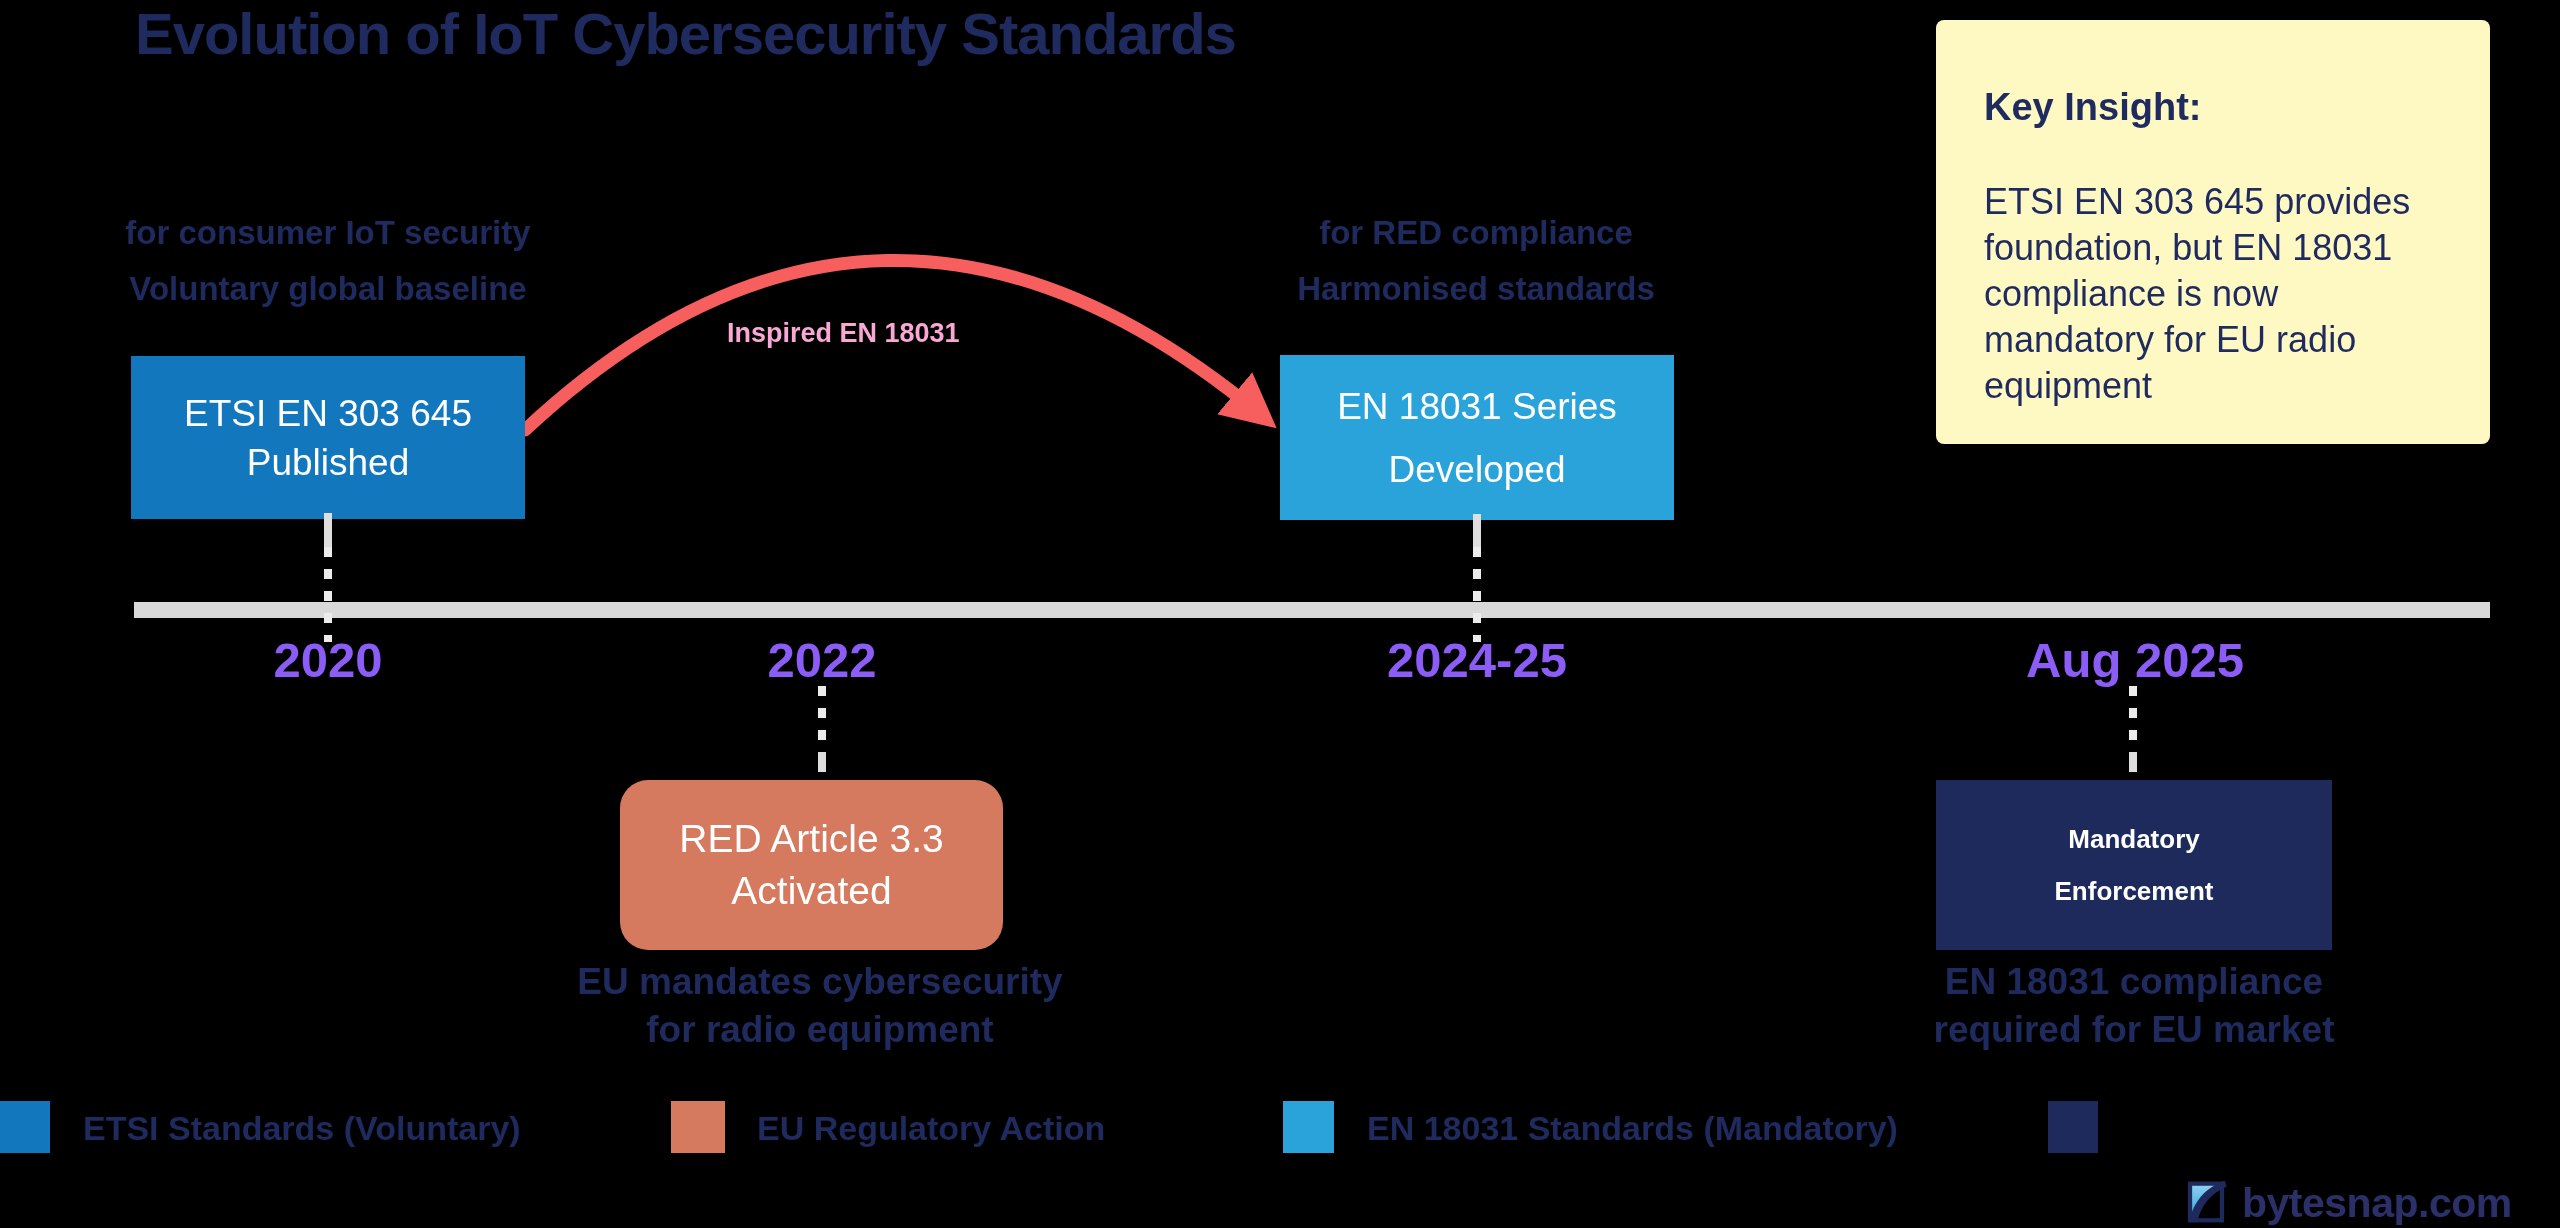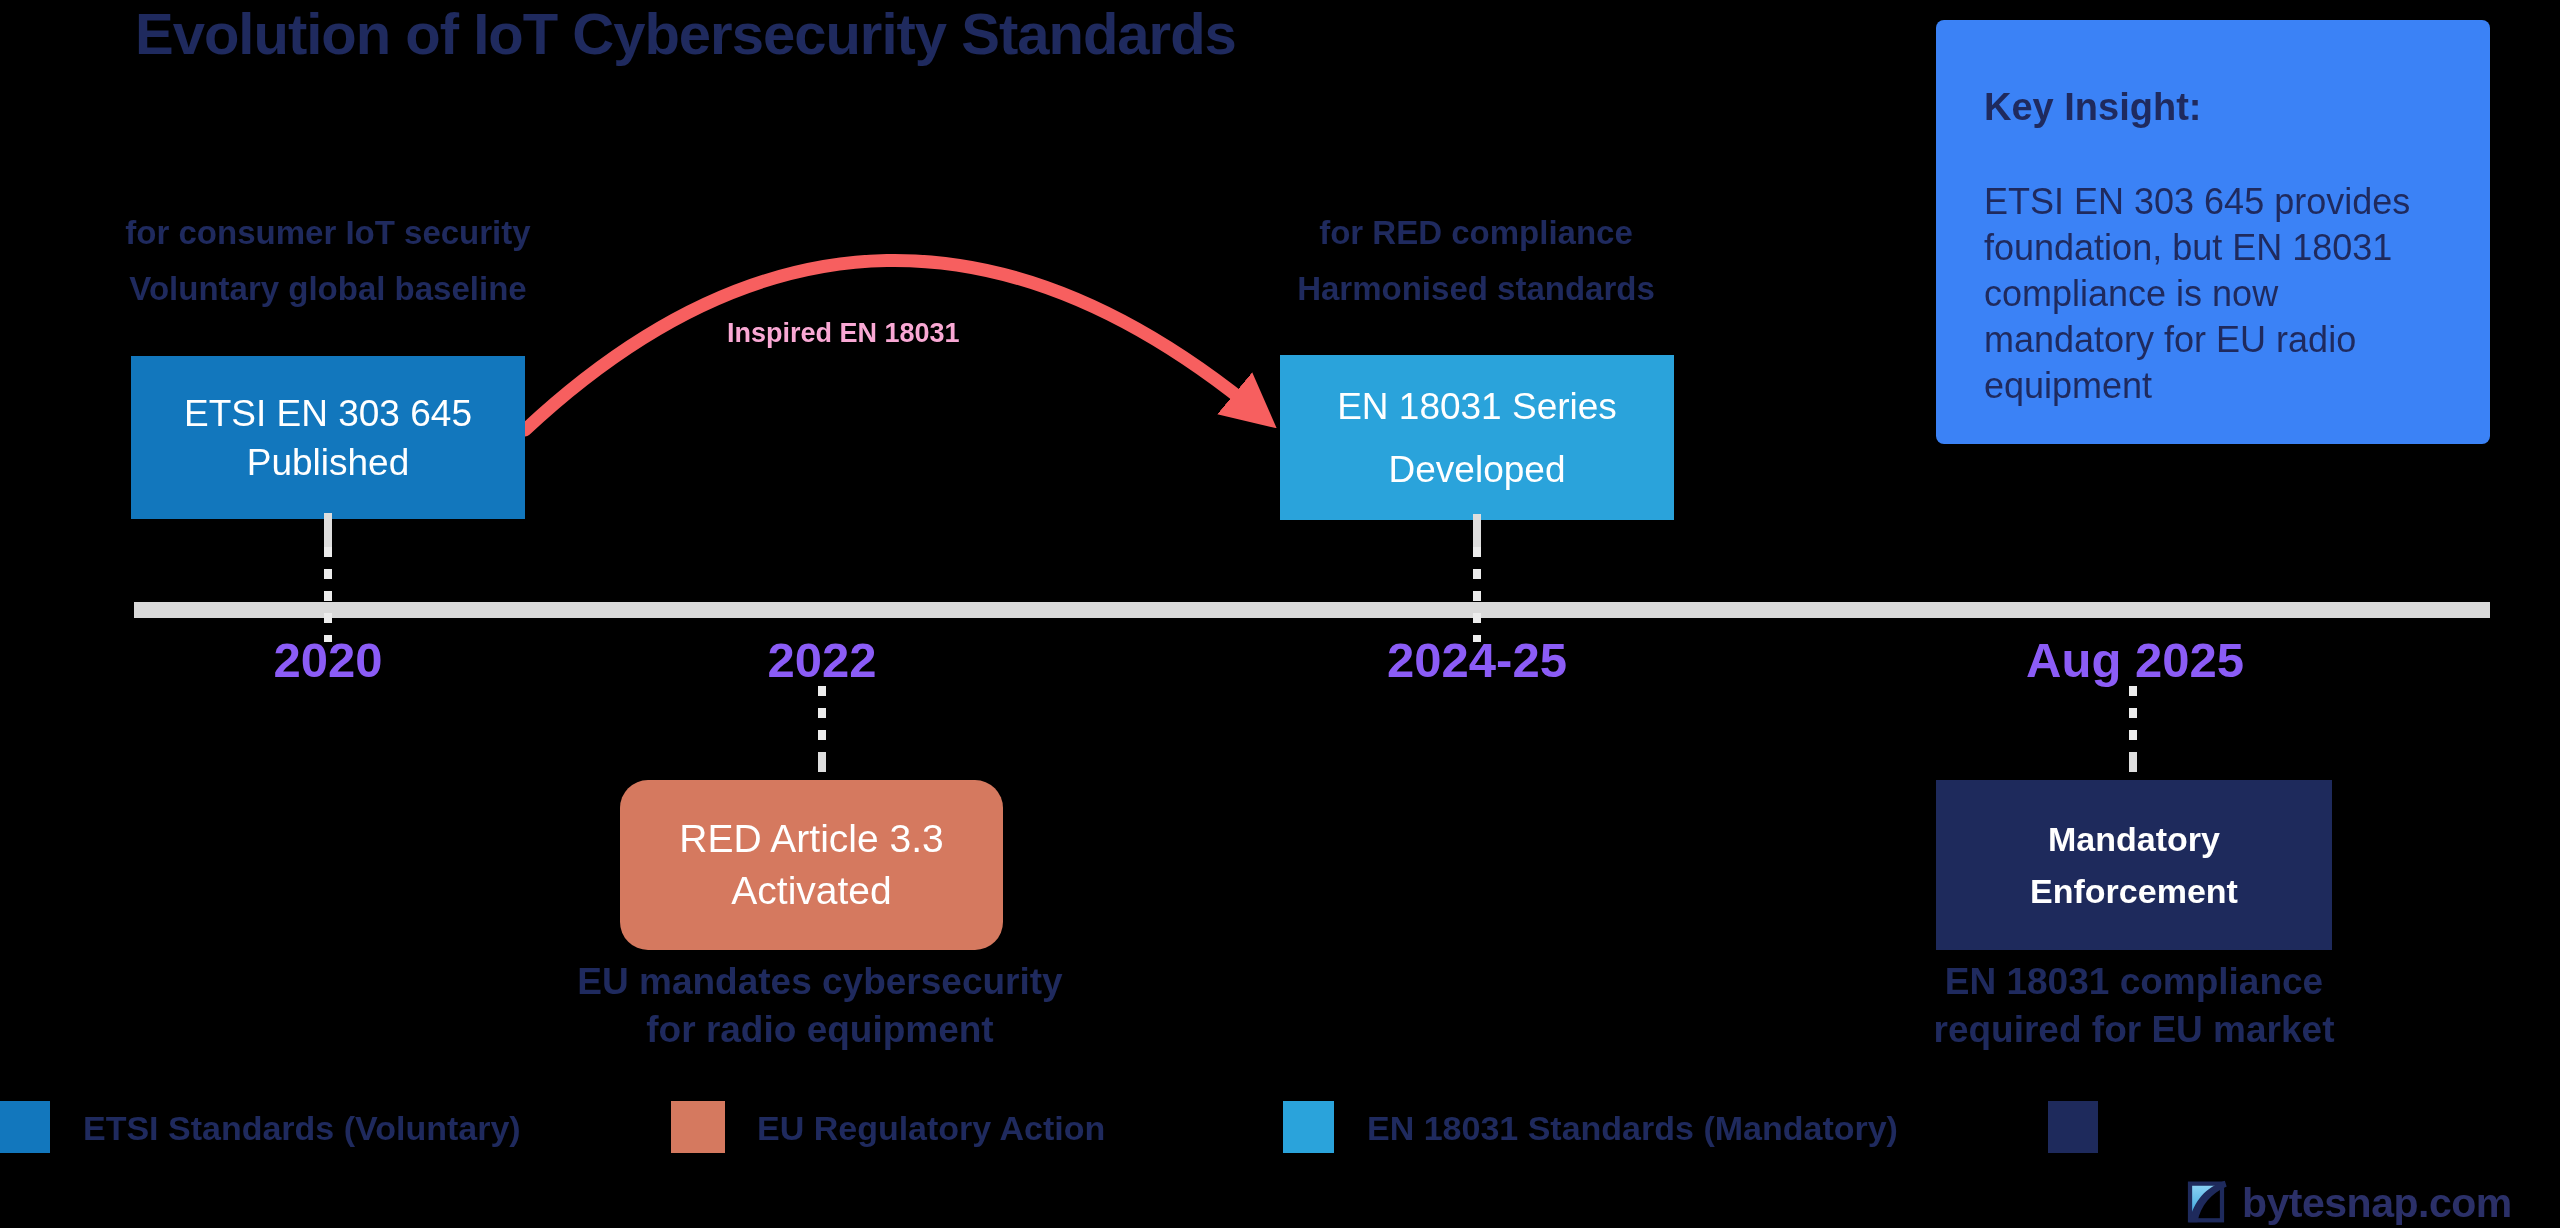--- a/index.html
+++ b/index.html
@@ -18,21 +18,21 @@
   .note-bottom{text-align:center;font-size:37px;font-weight:700;line-height:48px;color:#1f2a5e;}
   #note-red{left:560px;top:958px;width:520px;}
   #note-enforce{left:1874px;top:958px;width:520px;}
   
   .event-box{display:flex;flex-direction:column;align-items:center;justify-content:center;
     color:#ffffff;text-align:center;margin-top:8px;}
   .event-box .l{display:block;}
   #box-etsi{left:131px;top:348px;width:394px;height:163px;background:#1277bd;font-size:37px;line-height:49px;font-weight:400;}
   #box-en18031{left:1280px;top:347px;width:394px;height:165px;background:#2aa3db;font-size:37px;line-height:49px;font-weight:400;}
   #box-red{left:620px;top:772px;width:383px;height:170px;background:#d5795f;font-size:39px;line-height:52px;font-weight:400;border-radius:28px;}
-  #box-enforce{left:1936px;top:772px;width:396px;height:170px;background:#1e2a5c;font-size:34px;line-height:52px;font-weight:700;}
+  #box-enforce{left:1936px;top:772px;width:396px;height:170px;background:#1e2a5c;font-size:26px;line-height:52px;font-weight:700;}
   
   #insight{left:1936px;top:20px;width:554px;height:424px;background:#cfe9f9;border-radius:8px;box-sizing:border-box;
     padding:66px 40px 0 48px;color:#1f2a5e;}
   #insight-heading{font-size:38px;font-weight:700;margin:0 0 50px 0;}
   #insight-body{font-size:36px;font-weight:400;line-height:46px;margin:0;width:470px;}
   
   #timeline-bar{left:134px;top:602px;width:2356px;height:16px;background:#d9d9d9;}
   .dash-v{width:8px;background:repeating-linear-gradient(180deg,#ececec 0 10px,transparent 10px 22px);}
   .stem-v{width:8px;background:#dedede;}
   #dash-2020{left:324px;top:547px;height:95px;}
@@ -96,21 +96,21 @@
   <div class="abs event-box" id="box-etsi" style="background: rgb(18, 119, 189);">
     <span class="l">ETSI EN 303 645</span>
     <span class="l">Published</span>
   </div>
 
   <div class="abs event-box" id="box-en18031" style="background: rgb(42, 163, 219); gap: 14px;">
     <span class="l">EN 18031 Series</span>
     <span class="l">Developed</span>
   </div>
 
-  <div class="abs" id="insight" style="background: #3b82f6;">
+  <div class="abs" id="insight" style="background: #fef9c3;">
     <p id="insight-heading">Key Insight:</p>
     <p id="insight-body">ETSI EN 303 645 provides foundation, but EN 18031 compliance is now mandatory for EU radio equipment</p>
   </div>
 
   <div class="abs" id="timeline-bar" style="background: rgb(217, 217, 217);"></div>
 
   <div class="abs stem-v" id="stem-2020"></div>
   <div class="abs dash-v" id="dash-2020"></div>
   <div class="abs dash-v" id="dash-2022"></div>
   <div class="abs stem-v" id="stem-2022"></div>

